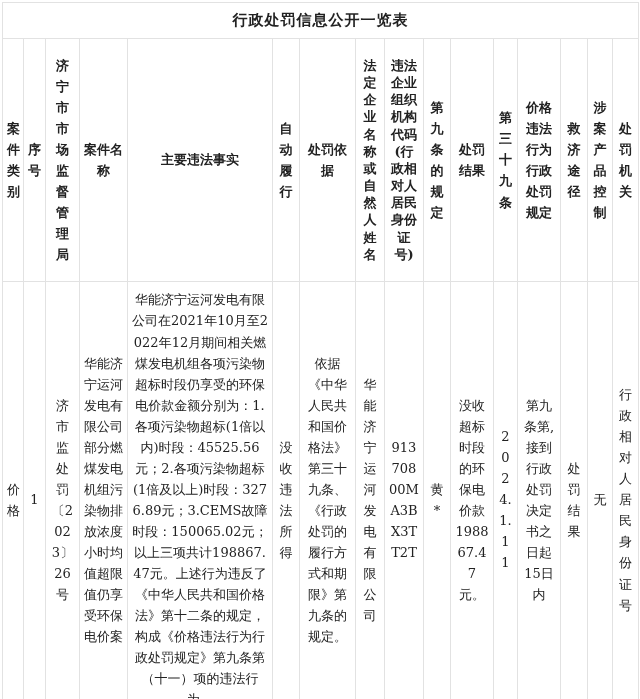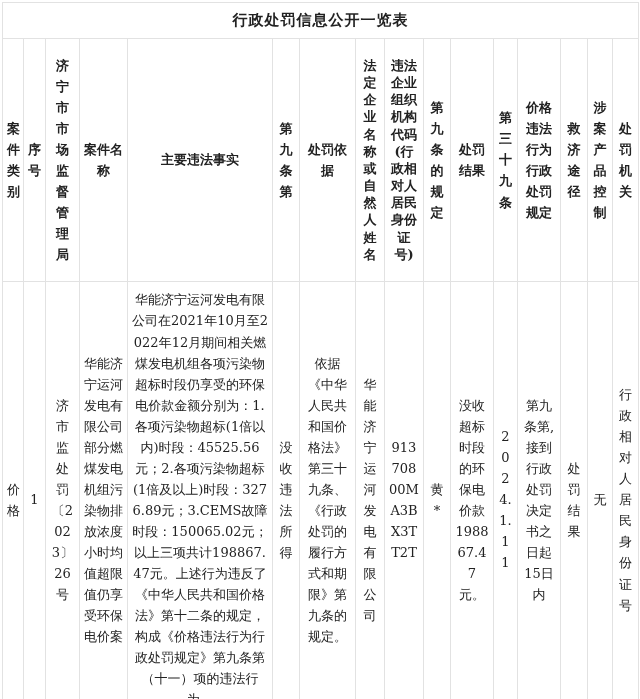--- a/index.html
+++ b/index.html
@@ -84,21 +84,21 @@
     <tbody>
       <tr class="title-row">
         <td colspan="16">行政处罚信息公开一览表</td>
       </tr>
       <tr class="header-row">
         <th class="narrow">案件类别</th>
         <th class="narrow">序号</th>
         <th class="narrow">济宁市市场监督管理局</th>
         <th>案件名称</th>
         <th>主要违法事实</th>
-        <th class="narrow">第九条第</th>
+        <th class="narrow">自动履行</th>
         <th>处罚依据</th>
         <th class="tight">法定企业名称或自然人姓名</th>
         <th class="tight">违法企业组织机构代码(行政相对人居民身份证号)</th>
         <th class="narrow">第九条的规定</th>
         <th>处罚结果</th>
         <th class="narrow">第三十九条</th>
         <th>价格违法行为行政处罚规定</th>
         <th class="narrow">救济途径</th>
         <th class="narrow">涉案产品控制</th>
         <th class="narrow">处罚机关</th>

